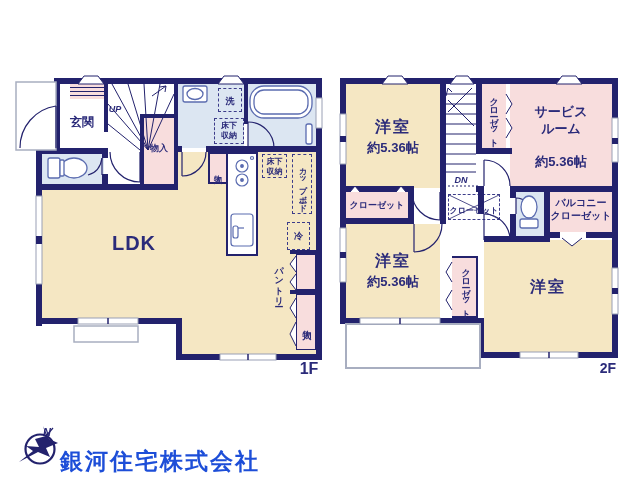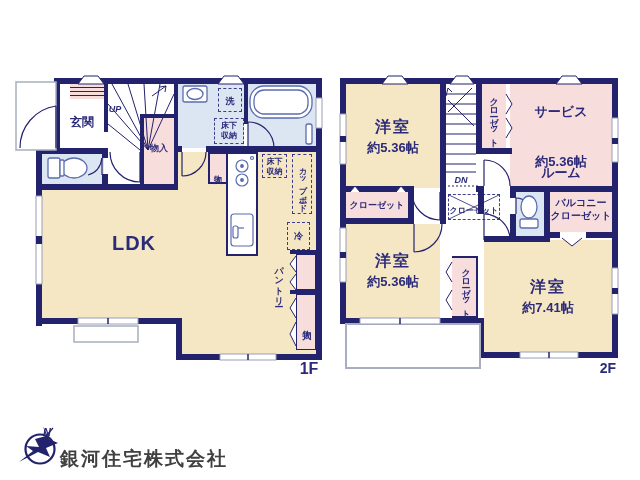--- a/index.html
+++ b/index.html
@@ -115,36 +115,35 @@
   <div class="w" style="left:550px;top:232px;width:10px;height:6px;"></div>
   <div class="w" style="left:586px;top:232px;width:32px;height:6px;"></div>
   <div class="w" style="left:478px;top:186px;width:6px;height:28px;"></div>
   <div class="w" style="left:484px;top:236px;width:28px;height:6px;"></div>
 
   <div class="t" style="left:346px;top:118px;width:94px;font-size:16px;letter-spacing:2px;">洋室</div>
   <div class="t" style="left:346px;top:141px;width:94px;font-size:13px;">約5.36帖</div>
   <div class="t" style="left:448px;top:175px;width:26px;font-size:9px;font-style:italic;">DN</div>
   <div class="vt" style="left:487px;top:89px;height:56px;font-size:9px;">クローゼット</div>
   <div class="t" style="left:510px;top:105px;width:102px;font-size:13px;">サービス</div>
-  <div class="t" style="left:510px;top:122px;width:102px;font-size:13px;margin-top:44px;">ルーム</div>
+  <div class="t" style="left:510px;top:122px;width:102px;font-size:13px;">ルーム</div>
   <div class="t" style="left:510px;top:155px;width:102px;font-size:13px;">約5.36帖</div>
   <div class="t" style="left:346px;top:200px;width:62px;font-size:9px;">クローゼット</div>
   <div class="t" style="left:445px;top:206px;width:58px;font-size:8px;">クローゼット</div>
   <div class="t" style="left:550px;top:197px;width:62px;font-size:10px;">バルコニー</div>
   <div class="t" style="left:550px;top:210px;width:62px;font-size:10px;">クローゼット</div>
   <div class="t" style="left:346px;top:252px;width:94px;font-size:16px;letter-spacing:2px;">洋室</div>
   <div class="t" style="left:346px;top:275px;width:94px;font-size:13px;">約5.36帖</div>
   <div class="vt" style="left:459px;top:260px;height:56px;font-size:9px;">クローゼット</div>
   <div class="t" style="left:484px;top:278px;width:128px;font-size:16px;letter-spacing:2px;">洋室</div>
-  <div class="t" style="left:484px;top:301px;width:128px;font-size:13px;">約7.41帖</div>
   <div class="t" style="left:346px;top:340px;width:134px;font-size:11px;">バルコニー</div>
   <div class="t" style="left:592px;top:360px;width:32px;font-size:14px;">2F</div>
 
   <div class="t" style="left:40px;top:426px;width:14px;font-size:11px;font-style:italic;">N</div>
-  <div class="t gray-t" style="left:60px;top:448px;width:220px;font-size:19px;letter-spacing:2px;color:#404040;text-align:left;">銀河住宅株式会社</div>
+  <div class="t gray-t" style="left:60px;top:448px;width:220px;font-size:23px;letter-spacing:2px;color:#1d4ed8;text-align:left;">銀河住宅株式会社</div>
 
   <svg width="640" height="480" viewBox="0 0 640 480">
 
     <g stroke="#23226d" stroke-width="1" fill="#fff">
       <path d="M78,84 L84,76 L98,76 L104,84 Z"></path>
       <path d="M218,84 L224,76 L238,76 L244,84 Z"></path>
       <path d="M382,84 L388,76 L402,76 L408,84 Z"></path>
       <path d="M450,84 L456,76 L468,76 L474,84 Z"></path>
       <path d="M556,84 L562,76 L576,76 L582,84 Z"></path>
     </g>

